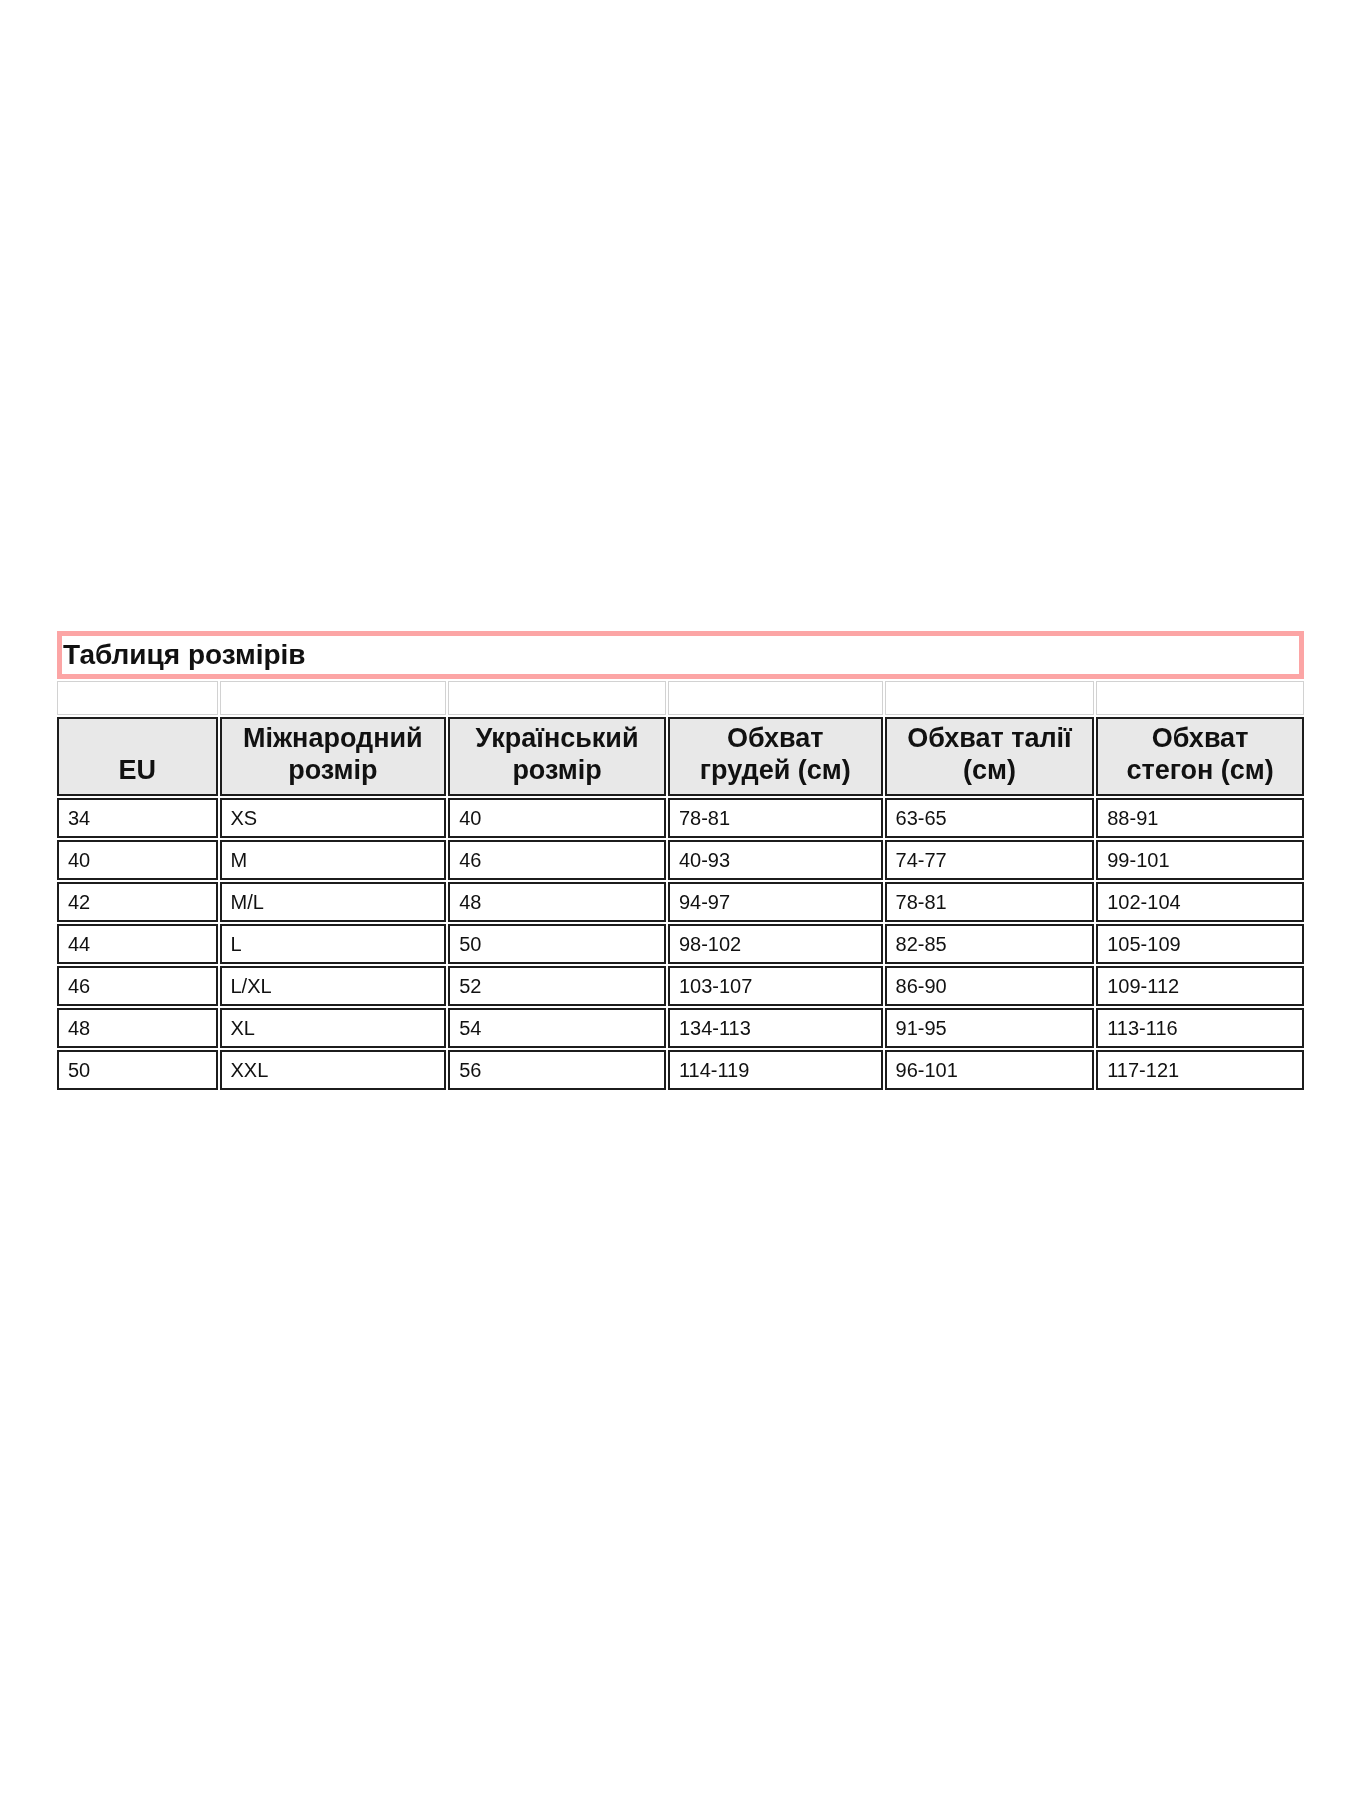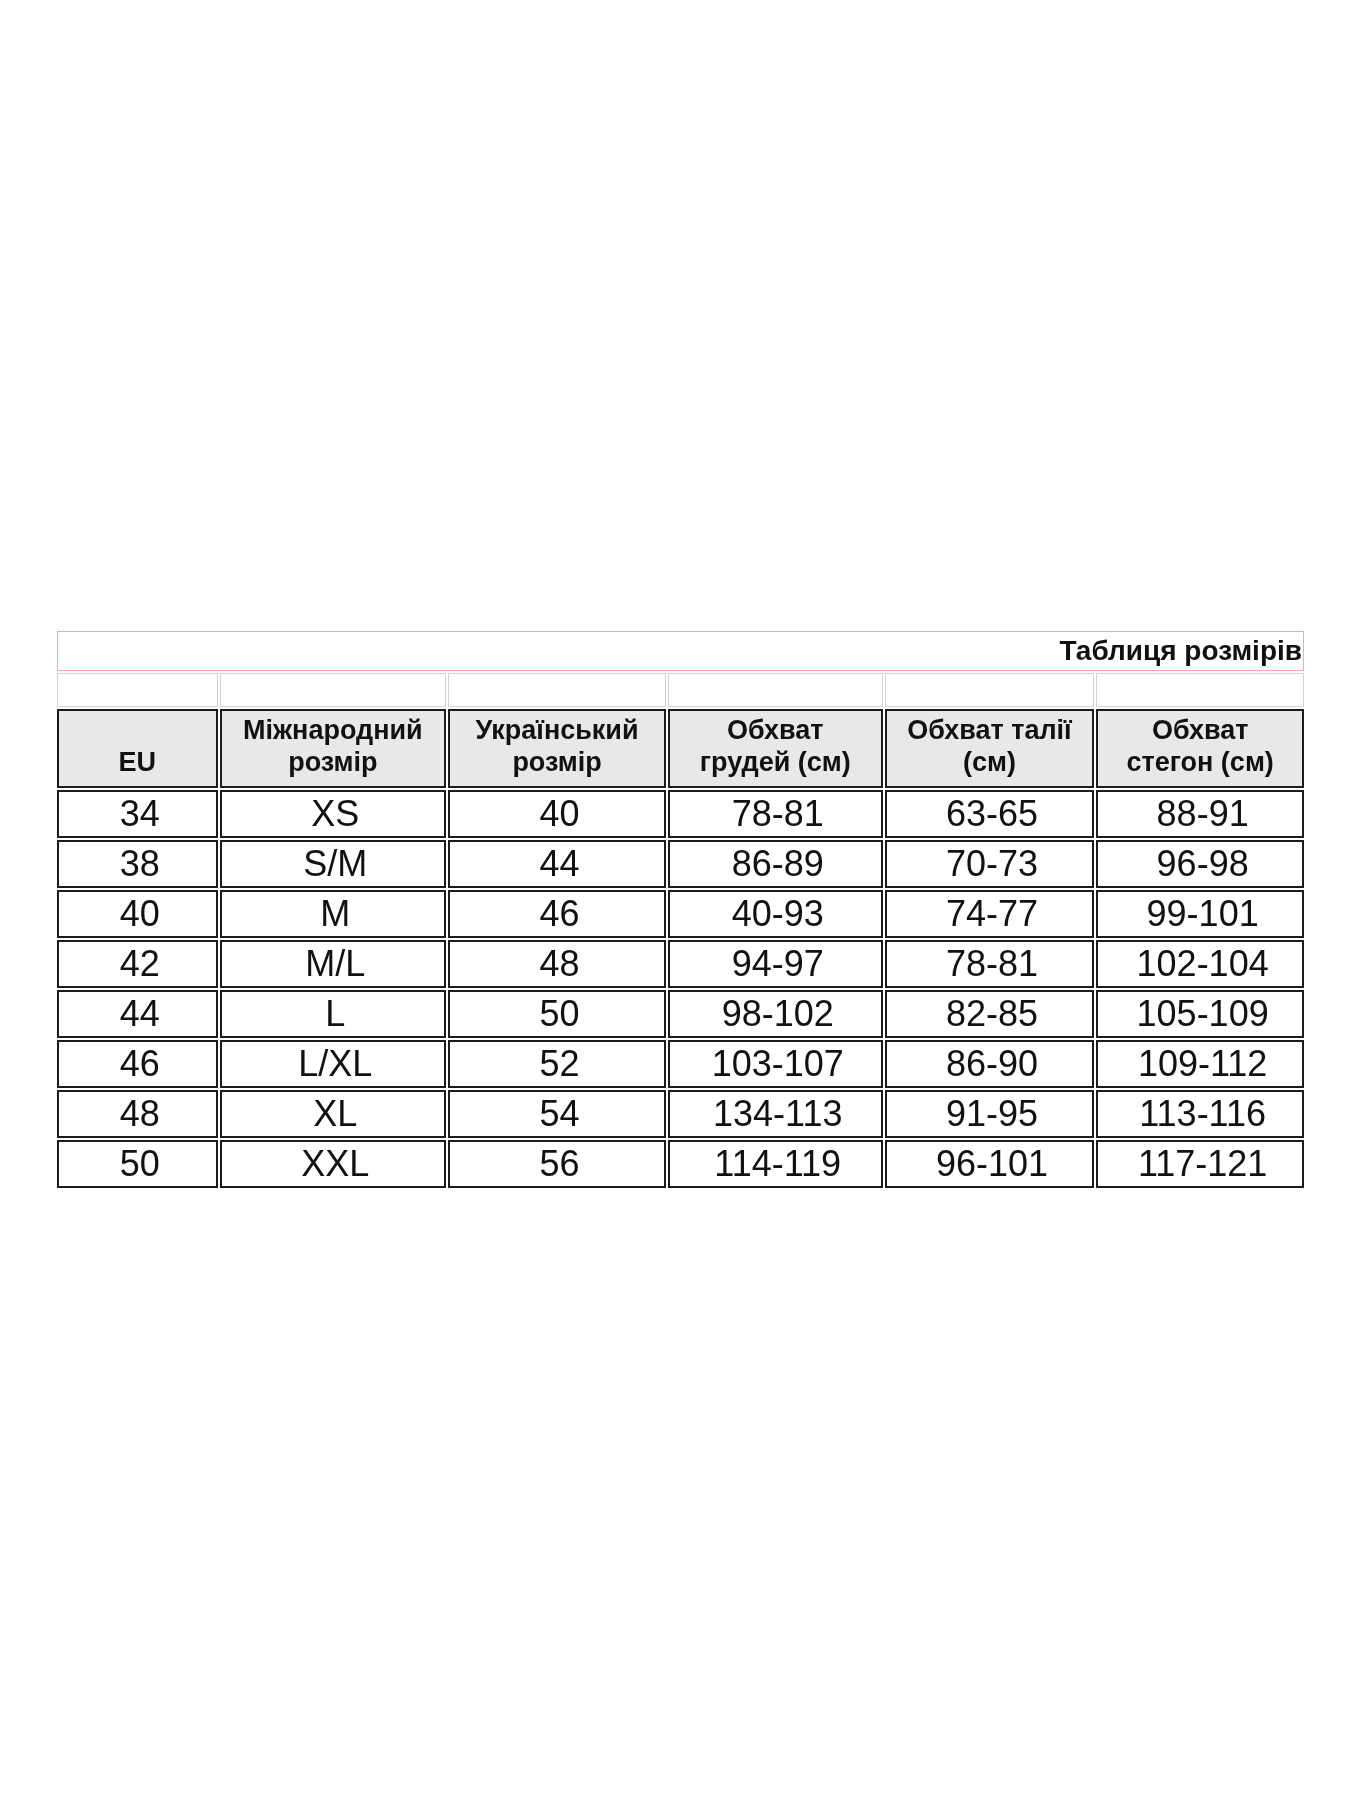--- a/index.html
+++ b/index.html
@@ -22,24 +22,24 @@
     top: 629px;
     width: 1251px;
   }
   table.size-table {
     border-collapse: separate;
     border-spacing: 2px;
     table-layout: fixed;
     width: 1251px;
   }
   td.title-cell {
-    border: 1px solid #fca5a5;
+    border: 5px solid #fca5a5;
     background: #ffffff;
     height: 36px;
-    text-align: right;
+    text-align: left;
     vertical-align: middle;
     font-size: 28px;
     font-weight: bold;
     color: #111111;
   }
   td.spacer-cell {
     border: 1px solid #d2d2d2;
     background: #ffffff;
     height: 30px;
   }
@@ -53,23 +53,23 @@
     font-weight: bold;
     line-height: 1.18;
     white-space: pre-line;
     padding: 4px 4px 7px 4px;
     color: #111111;
   }
   td.data-cell {
     border: 2px solid #1c1c1c;
     background: #ffffff;
     height: 34px;
-    text-align: center;
+    text-align: left;
     vertical-align: middle;
-    font-size: 36px;
+    font-size: 20px;
     font-weight: normal;
     padding: 1px 4px 1px 9px;
     color: #111111;
     overflow: hidden;
     white-space: nowrap;
   }
 </style>
 </head>
 <body>
 
@@ -111,28 +111,20 @@
           </tr>
       <tr>
             <td class="data-cell">34</td>
             <td class="data-cell">XS</td>
             <td class="data-cell">40</td>
             <td class="data-cell">78-81</td>
             <td class="data-cell">63-65</td>
             <td class="data-cell">88-91</td>
           </tr>
           <tr>
-            <td class="data-cell">38</td>
-            <td class="data-cell">S/M</td>
-            <td class="data-cell">44</td>
-            <td class="data-cell">86-89</td>
-            <td class="data-cell">70-73</td>
-            <td class="data-cell">96-98</td>
-          </tr>
-          <tr>
             <td class="data-cell">40</td>
             <td class="data-cell">M</td>
             <td class="data-cell">46</td>
             <td class="data-cell">40-93</td>
             <td class="data-cell">74-77</td>
             <td class="data-cell">99-101</td>
           </tr>
           <tr>
             <td class="data-cell">42</td>
             <td class="data-cell">M/L</td>

